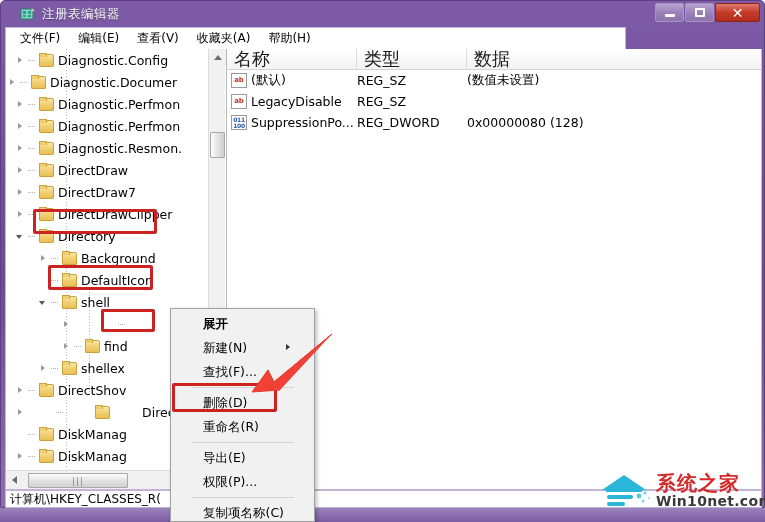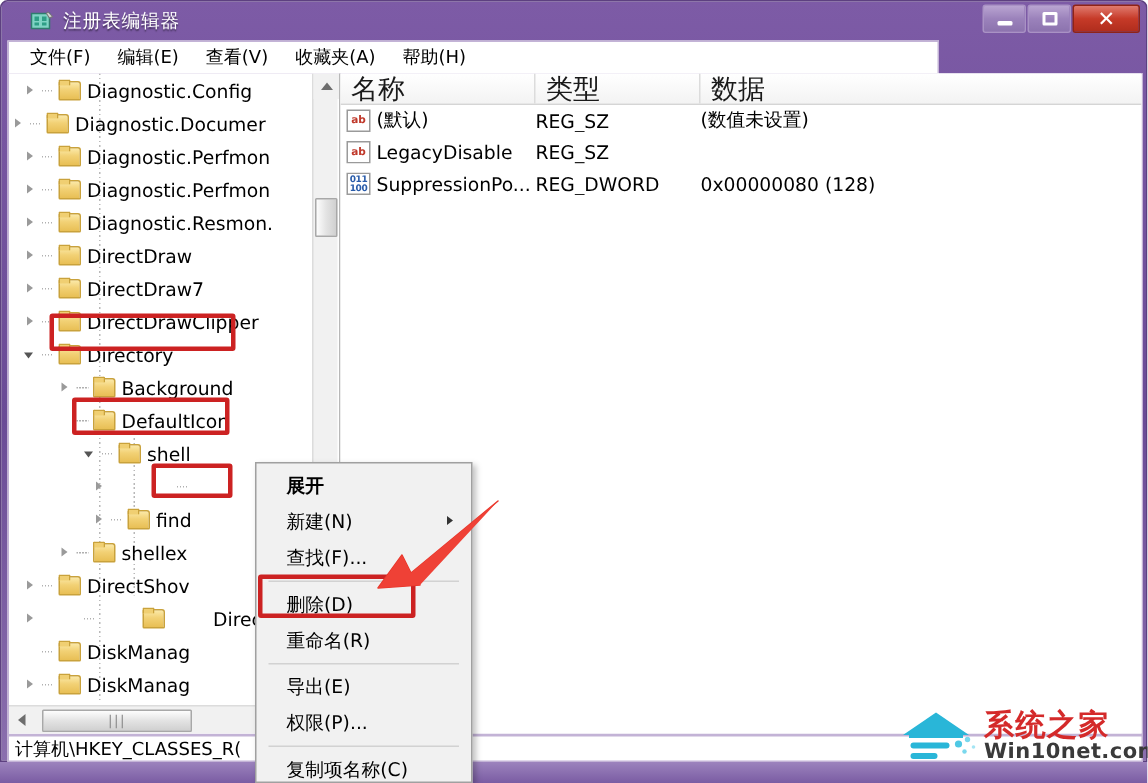--- a/index.html
+++ b/index.html
@@ -287,21 +287,21 @@
     white-space: nowrap; overflow: hidden;
   }
 
   
   #ctxmenu {
     position: absolute; left: 170px; top: 308px;
     width: 145px; height: 214px;
     background: #f1f1f1;
     border: 1px solid #a0a0a0;
     box-shadow: 2px 2px 4px rgba(0,0,0,.25);
-    padding: 3px 4px;
+    padding: 3px 16px;
     z-index: 40;
   }
   .ctx-item {
     height: 24px;
     display: flex; align-items: center;
     padding-left: 16px;
     font-size: 12.5px; color: #000000;
     position: relative;
   }
   .ctx-item.bold { font-weight: bold; }
@@ -466,21 +466,21 @@
             <div class="dotline"></div>
             <div class="folder"></div>
             <span class="tree-label">Background</span>
           </div>
           <div class="tree-row" style="padding-left: 31px;">
             <div class="twisty "></div>
             <div class="dotline"></div>
             <div class="folder"></div>
             <span class="tree-label">DefaultIcon</span>
           </div>
-          <div class="tree-row" style="padding-left: 48px;">
+          <div class="tree-row" style="padding-left: 31px;">
             <div class="twisty expanded"></div>
             <div class="dotline"></div>
             <div class="folder"></div>
             <span class="tree-label">shell</span>
           </div>
           <div class="tree-row" style="padding-left: 54px; gap: 44px;">
             <div class="twisty collapsed"></div>
             <div class="dotline"></div>
             <div class="folder"></div>
             <span class="tree-label">cmd</span>

